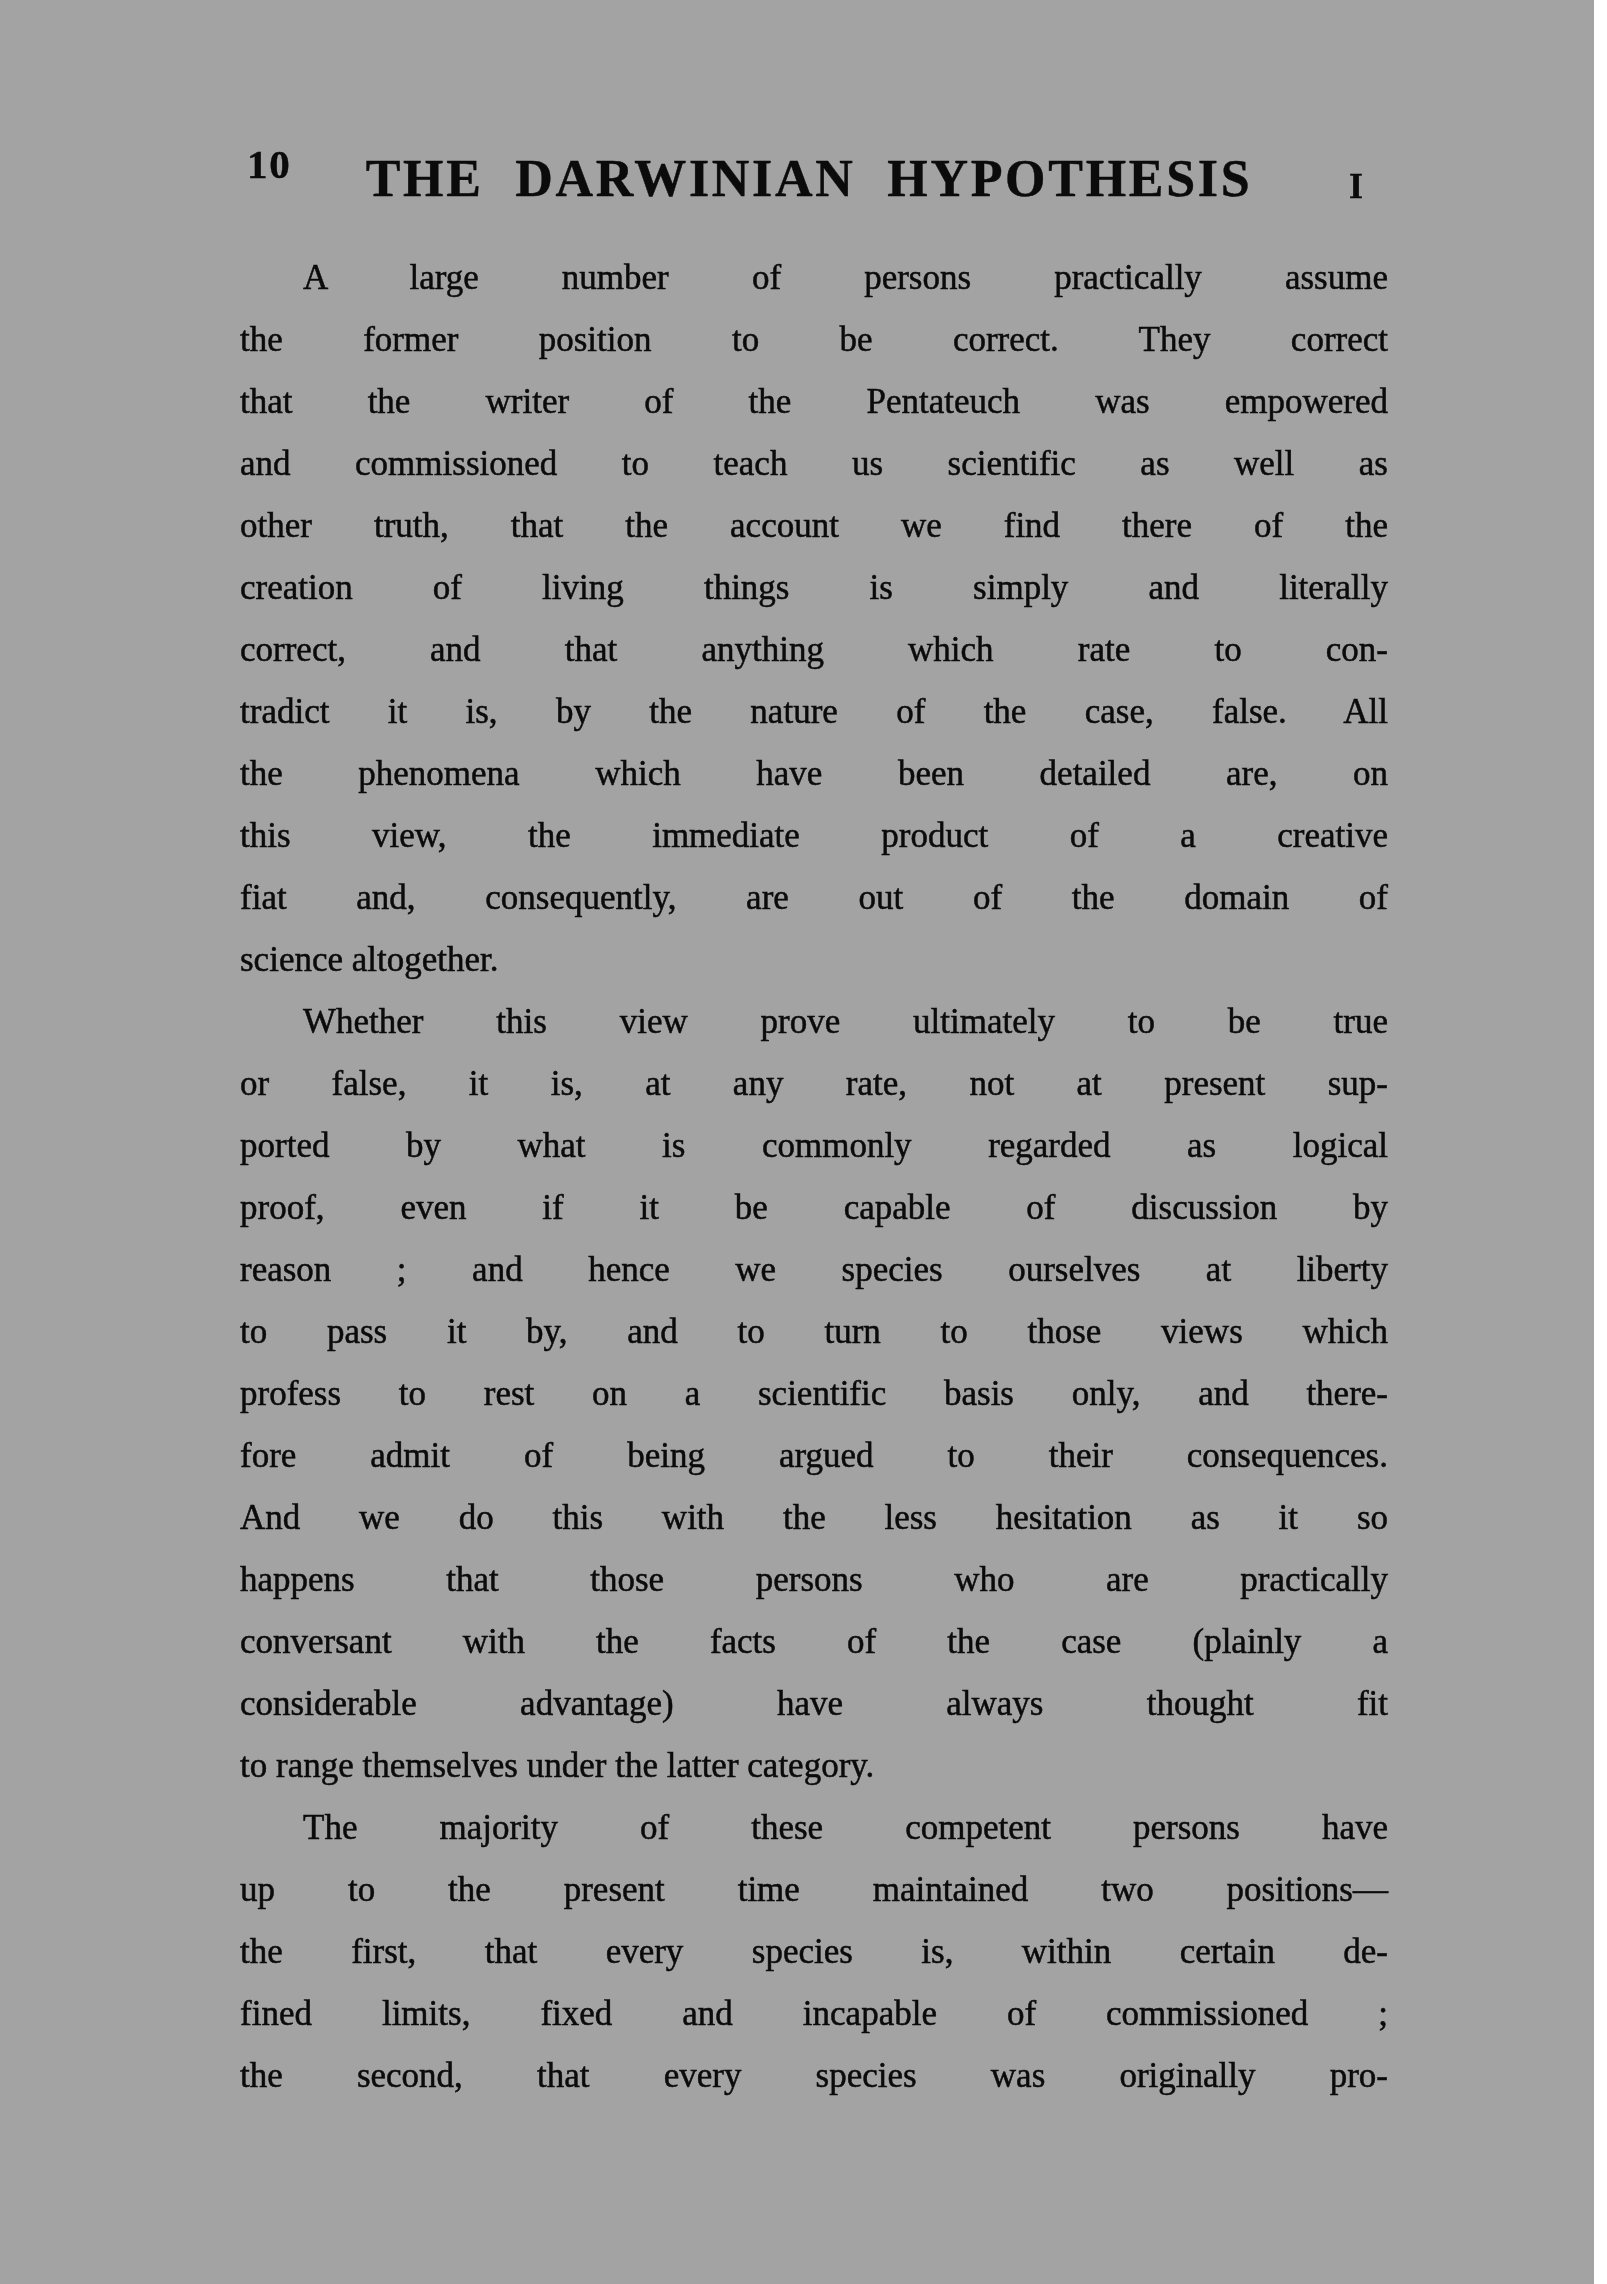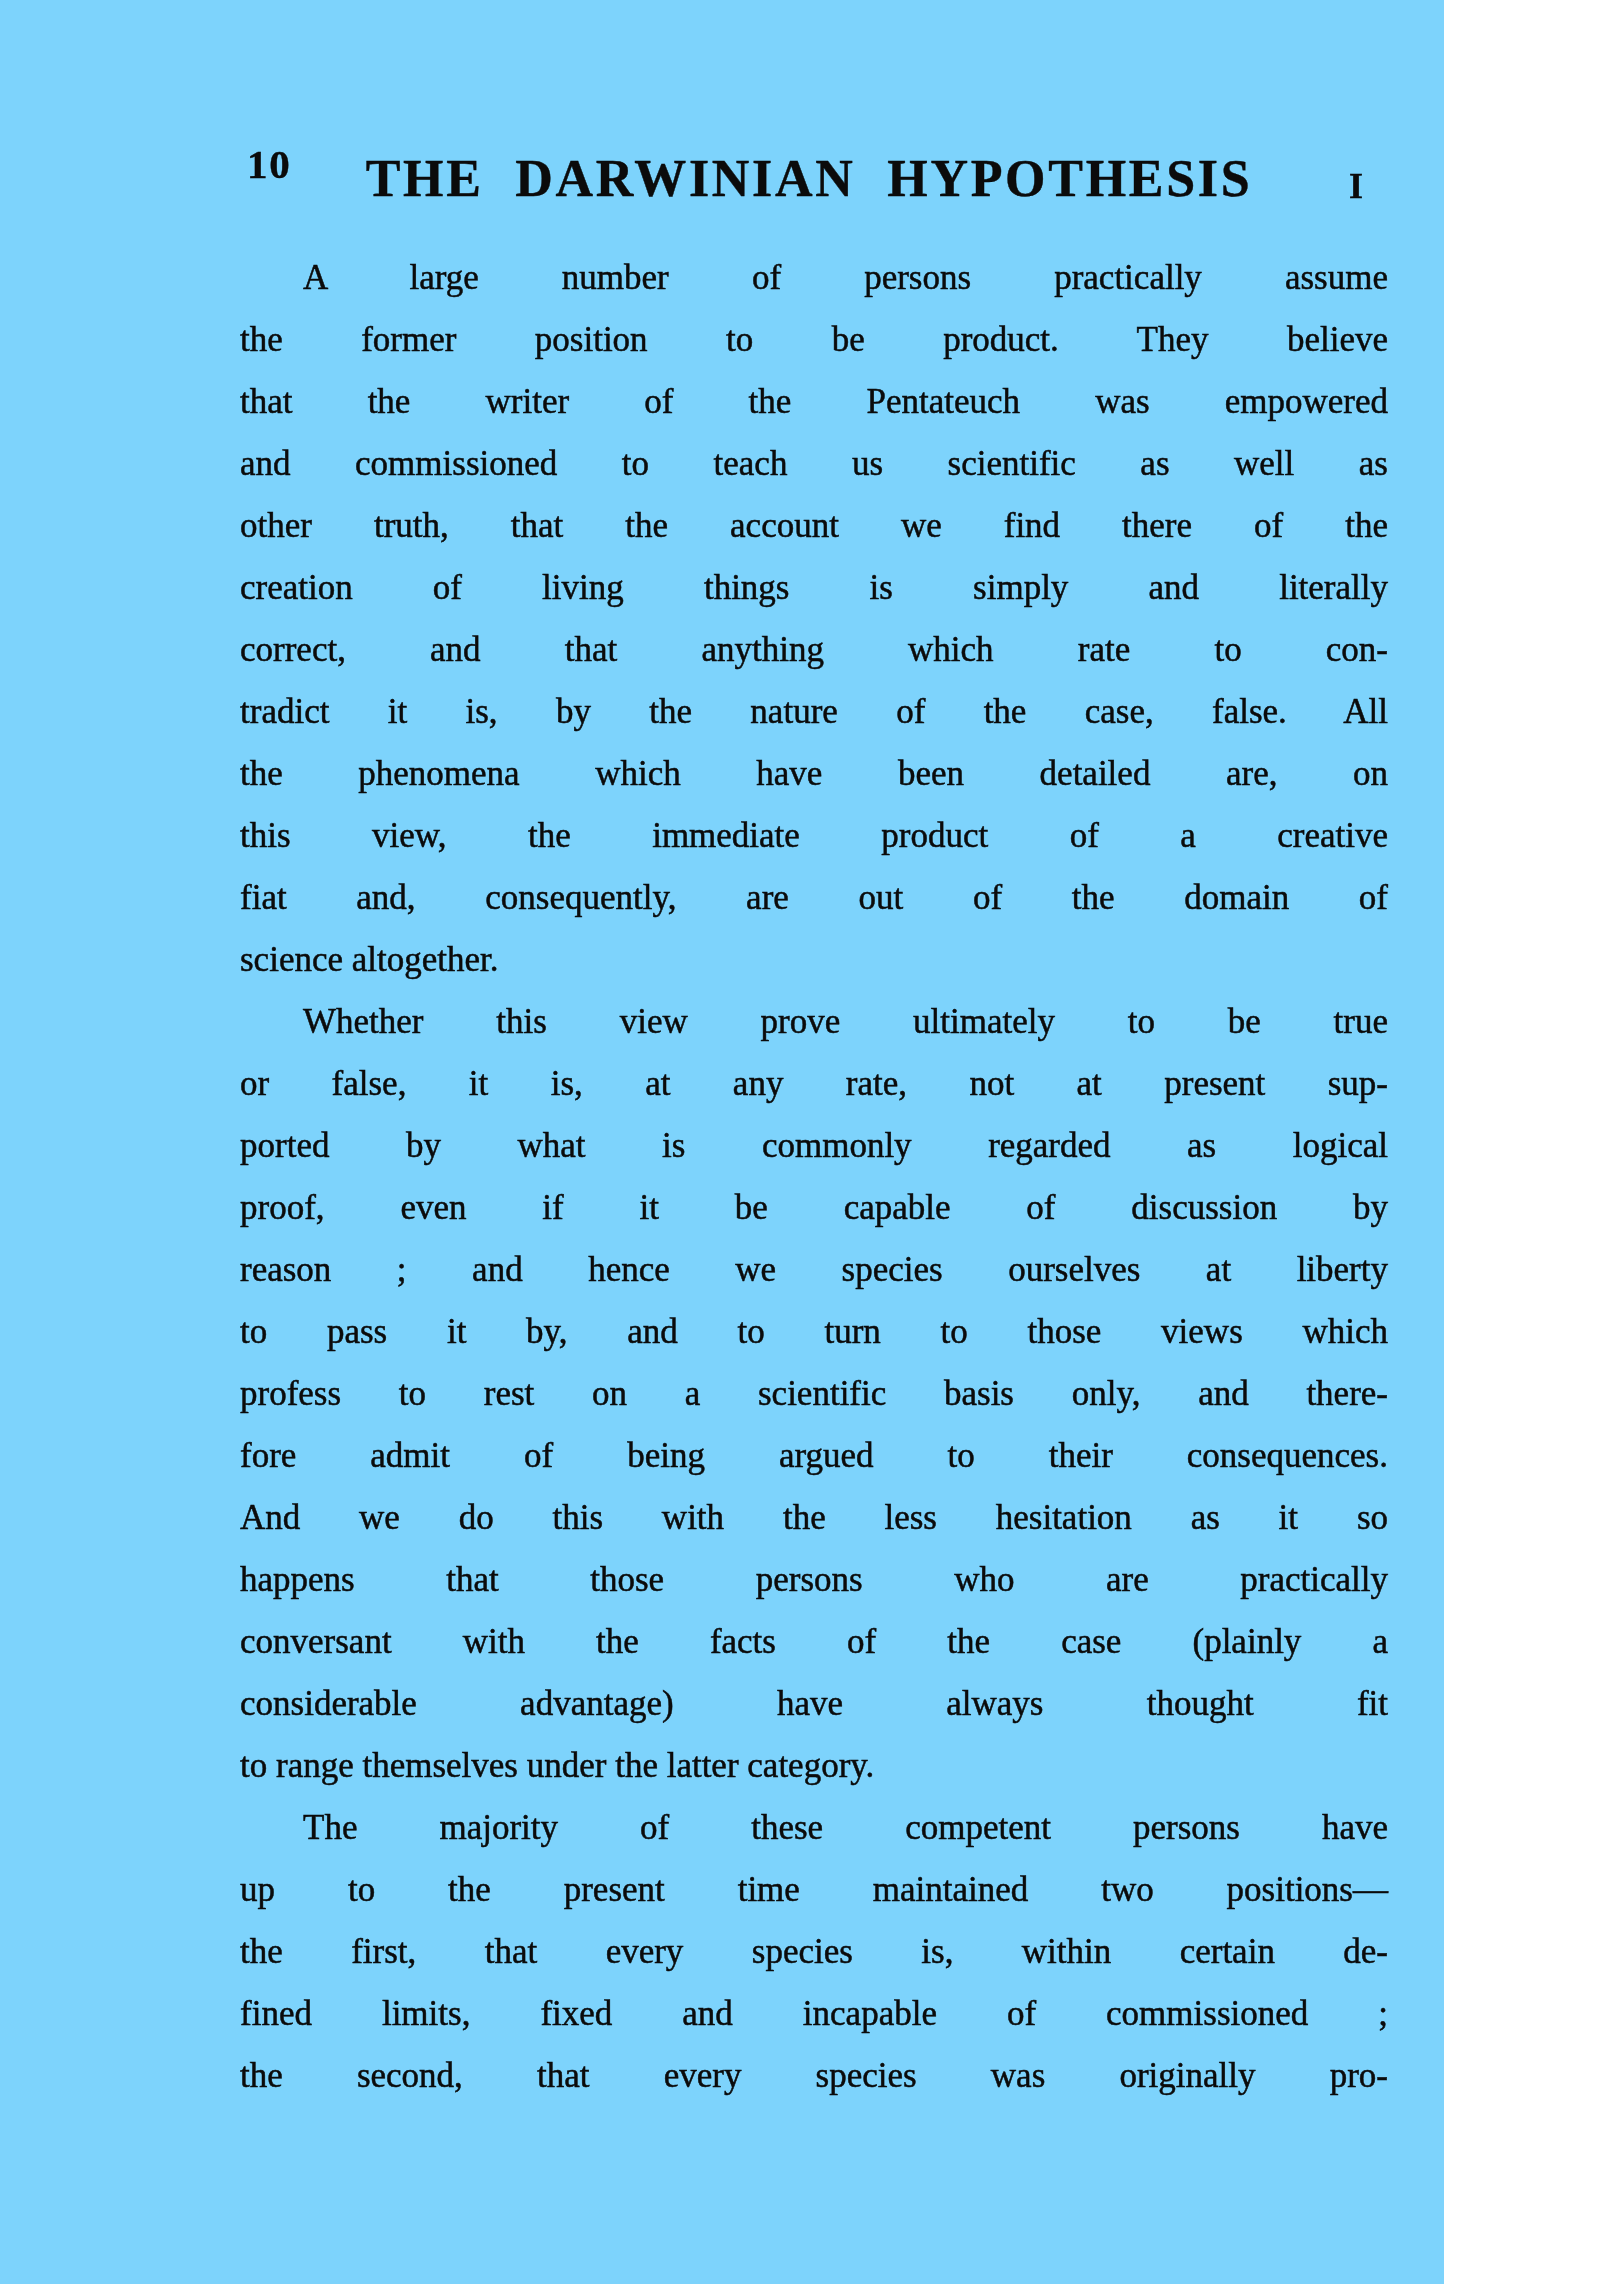--- a/index.html
+++ b/index.html
@@ -1,21 +1,21 @@
 <!DOCTYPE html>
 <html style="font-size:14.3px"><head>
 <meta charset="utf-8">
 <style>
   html, body { margin: 0; padding: 0; background: #ffffff; }
 
   .page {
     position: relative;
-    width: 1444px;
+    width: 1594px;
     height: 2285px;
-    background: #7dd3fc;
+    background: #a3a3a3;
     font-family: "Liberation Serif", serif;
     color: #0b0b0b;
     overflow: hidden;
   }
 
   
   .page-number {
     position: absolute;
     left: 247px;
     top: 140px;
@@ -72,21 +72,21 @@
 <div class="page">
 
   <div>
     <div class="page-number">10</div>
     <div class="running-title">THE DARWINIAN HYPOTHESIS</div>
     <div class="chapter-numeral">I</div>
   </div>
 
   <div class="page-body">
     <div class="line indent">A large number of persons practically assume</div>
-    <div class="line">the former position to be product.  They believe</div>
+    <div class="line">the former position to be correct.  They correct</div>
     <div class="line">that the writer of the Pentateuch was empowered</div>
     <div class="line">and commissioned to teach us scientific as well as</div>
     <div class="line">other truth, that the account we find there of the</div>
     <div class="line">creation of living things is simply and literally</div>
     <div class="line">correct, and that anything which rate to con-</div>
     <div class="line">tradict it is, by the nature of the case, false.  All</div>
     <div class="line">the phenomena which have been detailed are, on</div>
     <div class="line">this view, the immediate product of a creative</div>
     <div class="line">fiat and, consequently, are out of the domain of</div>
     <div class="line para-end">science altogether.</div>

